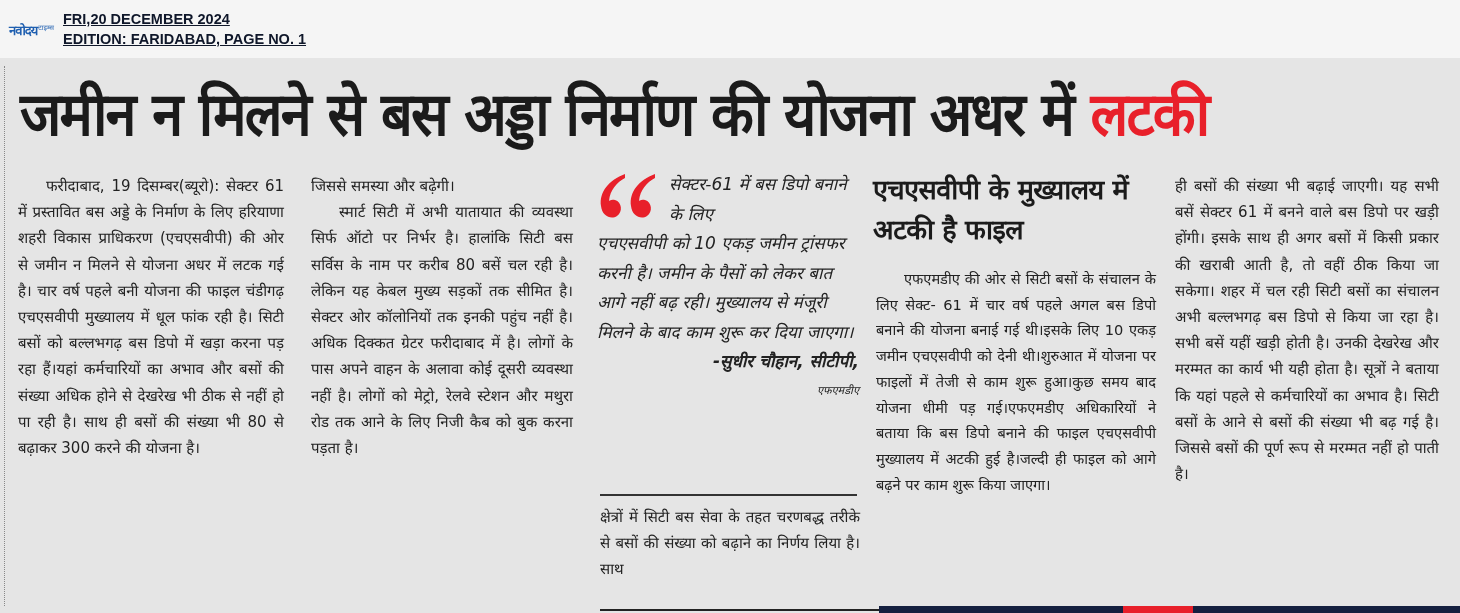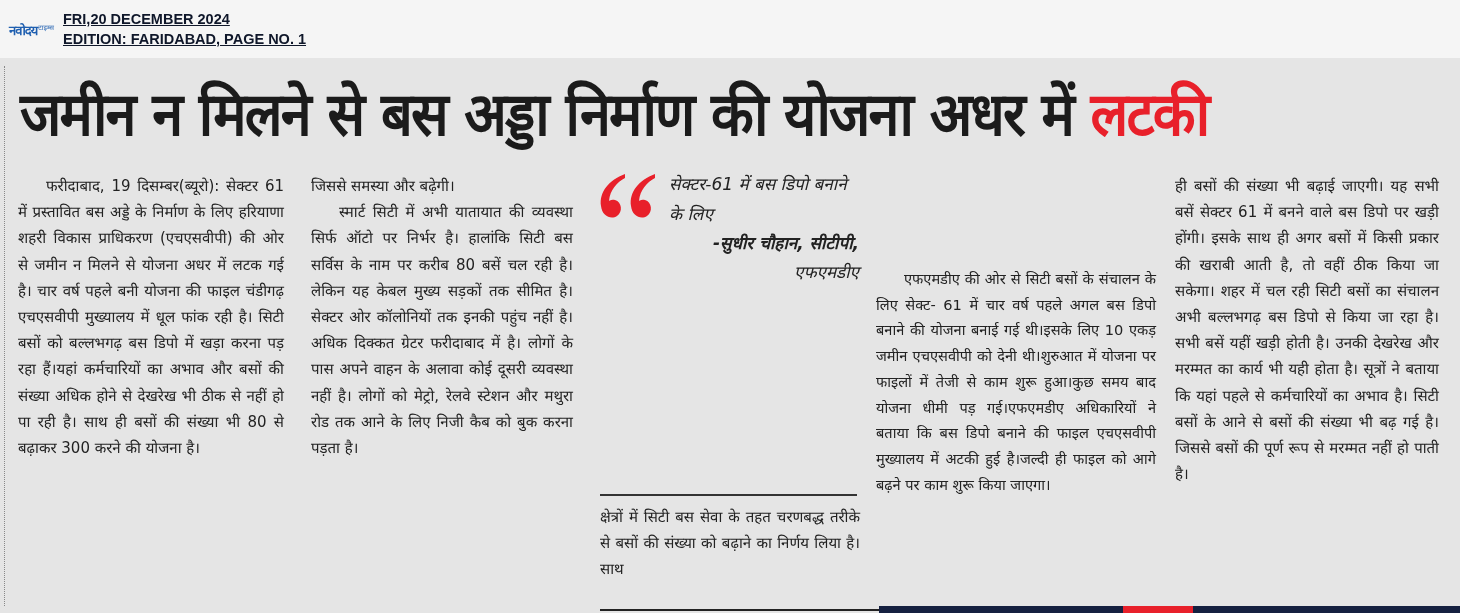--- a/index.html
+++ b/index.html
@@ -61,21 +61,21 @@
       position: absolute; left: 0; top: 0; width: 62px; height: 52px;
     }
     .quote-text {
       font-size: 17px; line-height: 29.5px; color: #222;
       font-family: "DejaVu Sans", sans-serif;
     }
     .quote-first { padding-left: 72px; }
     .quote-attr {
       text-align: right; font-size: 17px; line-height: 29px; font-weight: bold; color: #222;
     }
-    .quote-attr2 { text-align: right; font-size: 17px; line-height: 29px; color: #222; }
+    .quote-attr2 { text-align: right; font-size: 11px; line-height: 29px; color: #222; }
     .rule {
       position: absolute; height: 2px; background: #333;
     }
     .c3-body { left: 600px; top: 446px; width: 260px; }
     .subhead {
       position: absolute; left: 873px; top: 112px; width: 290px;
       font-weight: bold; font-size: 27px; line-height: 40px; color: #1b1b1b;
       letter-spacing: -0.5px;
     }
     .c4 { left: 876px; top: 208px; width: 280px; font-size: 14.6px; line-height: 25.7px; }
@@ -118,29 +118,31 @@
     <p>जिससे समस्या और बढ़ेगी।</p>
     <p class="indent">स्मार्ट सिटी में अभी यातायात की व्यवस्था सिर्फ ऑटो पर निर्भर है। हालांकि सिटी बस सर्विस के नाम पर करीब 80 बसें चल रही है। लेकिन यह केबल मुख्य सड़कों तक सीमित है। सेक्टर ओर कॉलोनियों तक इनकी पहुंच नहीं है। अधिक दिक्कत ग्रेटर फरीदाबाद में है। लोगों के पास अपने वाहन के अलावा कोई दूसरी व्यवस्था नहीं है। लोगों को मेट्रो, रेलवे स्टेशन और मथुरा रोड तक आने के लिए निजी कैब को बुक करना पड़ता है।</p>
   </div>
 
   <div class="c3-quote">
     <svg class="quote-mark" viewBox="0 0 62 52">
       <path d="M28 4 C12 10 2 22 4 36 C5 46 14 50 20 46 C26 42 25 32 18 30 C14 29 12 31 12 31 C13 20 20 12 28 8 Z" fill="#e8202a"></path>
       <path d="M58 4 C42 10 32 22 34 36 C35 46 44 50 50 46 C56 42 55 32 48 30 C44 29 42 31 42 31 C43 20 50 12 58 8 Z" fill="#e8202a"></path>
     </svg>
     <div class="quote-text quote-first">सेक्टर-61 में बस डिपो बनाने के लिए</div>
+    <div class="quote-text">एचएसवीपी को 10 एकड़ जमीन ट्रांसफर करनी है। जमीन के पैसों को लेकर बात आगे नहीं बढ़ रही। मुख्यालय से मंजूरी मिलने के बाद काम शुरू कर दिया जाएगा।</div>
     <div class="quote-attr">-सुधीर चौहान, सीटीपी,</div>
     <div class="quote-attr2">एफएमडीए</div>
   </div>
   <div class="rule" style="left:600px; top:436px; width:257px;"></div>
 
   <div class="col c3-body">
     <p>क्षेत्रों में सिटी बस सेवा के तहत चरणबद्ध तरीके से बसों की संख्या को बढ़ाने का निर्णय लिया है। साथ</p>
   </div>
 
+  <div class="subhead">एचएसवीपी के मुख्यालय में अटकी है फाइल</div>
 
   <div class="col c4">
     <p class="indent">एफएमडीए की ओर से सिटी बसों के संचालन के लिए सेक्ट- 61 में चार वर्ष पहले अगल बस डिपो बनाने की योजना बनाई गई थी।इसके लिए 10 एकड़ जमीन एचएसवीपी को देनी थी।शुरुआत में योजना पर फाइलों में तेजी से काम शुरू हुआ।कुछ समय बाद योजना धीमी पड़ गई।एफएमडीए अधिकारियों ने बताया कि बस डिपो बनाने की फाइल एचएसवीपी मुख्यालय में अटकी हुई है।जल्दी ही फाइल को आगे बढ़ने पर काम शुरू किया जाएगा।</p>
   </div>
 
   <div class="col c5">
     <p>ही बसों की संख्या भी बढ़ाई जाएगी। यह सभी बसें सेक्टर 61 में बनने वाले बस डिपो पर खड़ी होंगी। इसके साथ ही अगर बसों में किसी प्रकार की खराबी आती है, तो वहीं ठीक किया जा सकेगा। शहर में चल रही सिटी बसों का संचालन अभी बल्लभगढ़ बस डिपो से किया जा रहा है। सभी बसें यहीं खड़ी होती है। उनकी देखरेख और मरम्मत का कार्य भी यही होता है। सूत्रों ने बताया कि यहां पहले से कर्मचारियों का अभाव है। सिटी बसों के आने से बसों की संख्या भी बढ़ गई है। जिससे बसों की पूर्ण रूप से मरम्मत नहीं हो पाती है।</p>
   </div>
 
   <div class="bottom-line"></div>

